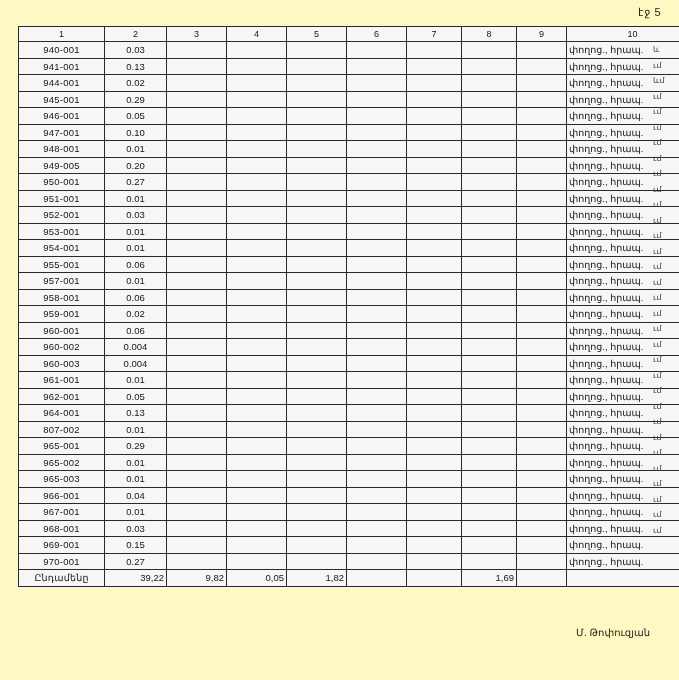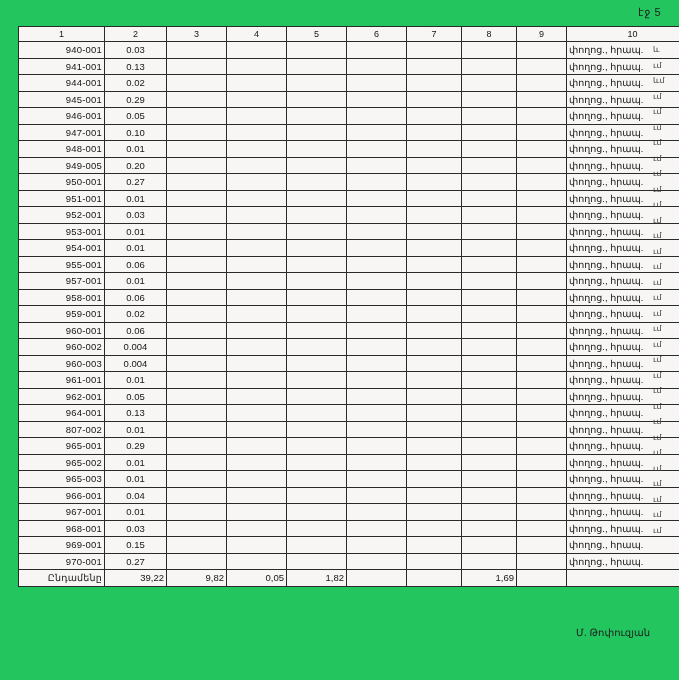--- a/index.html
+++ b/index.html
@@ -11,21 +11,21 @@
     width: 679px;
     height: 680px;
     font-family: "Liberation Sans", sans-serif;
     color: #1a1a1a;
     position: relative;
     overflow: hidden;
   }
   .page {
     position: absolute;
     inset: 0;
-    background: #22c55e;
+    background: #fef9c3;
   }
   .page-number {
     position: absolute;
     top: 6px;
     right: 18px;
     font-size: 11px;
     letter-spacing: 0.5px;
     color: #222;
   }
   .table-wrap {
@@ -58,39 +58,39 @@
   col.c2 { width: 62px; }
   col.c3 { width: 60px; }
   col.c4 { width: 60px; }
   col.c5 { width: 60px; }
   col.c6 { width: 60px; }
   col.c7 { width: 55px; }
   col.c8 { width: 55px; }
   col.c9 { width: 50px; }
   col.c10 { width: 132px; }
   .cell-code {
-    text-align: right;
+    text-align: center;
     padding-left: 4px;
     letter-spacing: 0.2px;
   }
   .cell-num {
     text-align: center;
   }
   .cell-note {
     text-align: left;
     padding-left: 3px;
     font-size: 9px;
     letter-spacing: 0;
   }
   .total-row td {
     font-size: 9.5px;
     text-align: right;
   }
   .total-row .cell-code {
-    text-align: right;
+    text-align: center;
   }
   .side-marks {
     position: absolute;
     top: 26px;
     left: 650px;
     width: 28px;
   }
   .side-mark {
     height: 15.5px;
     line-height: 15.5px;

